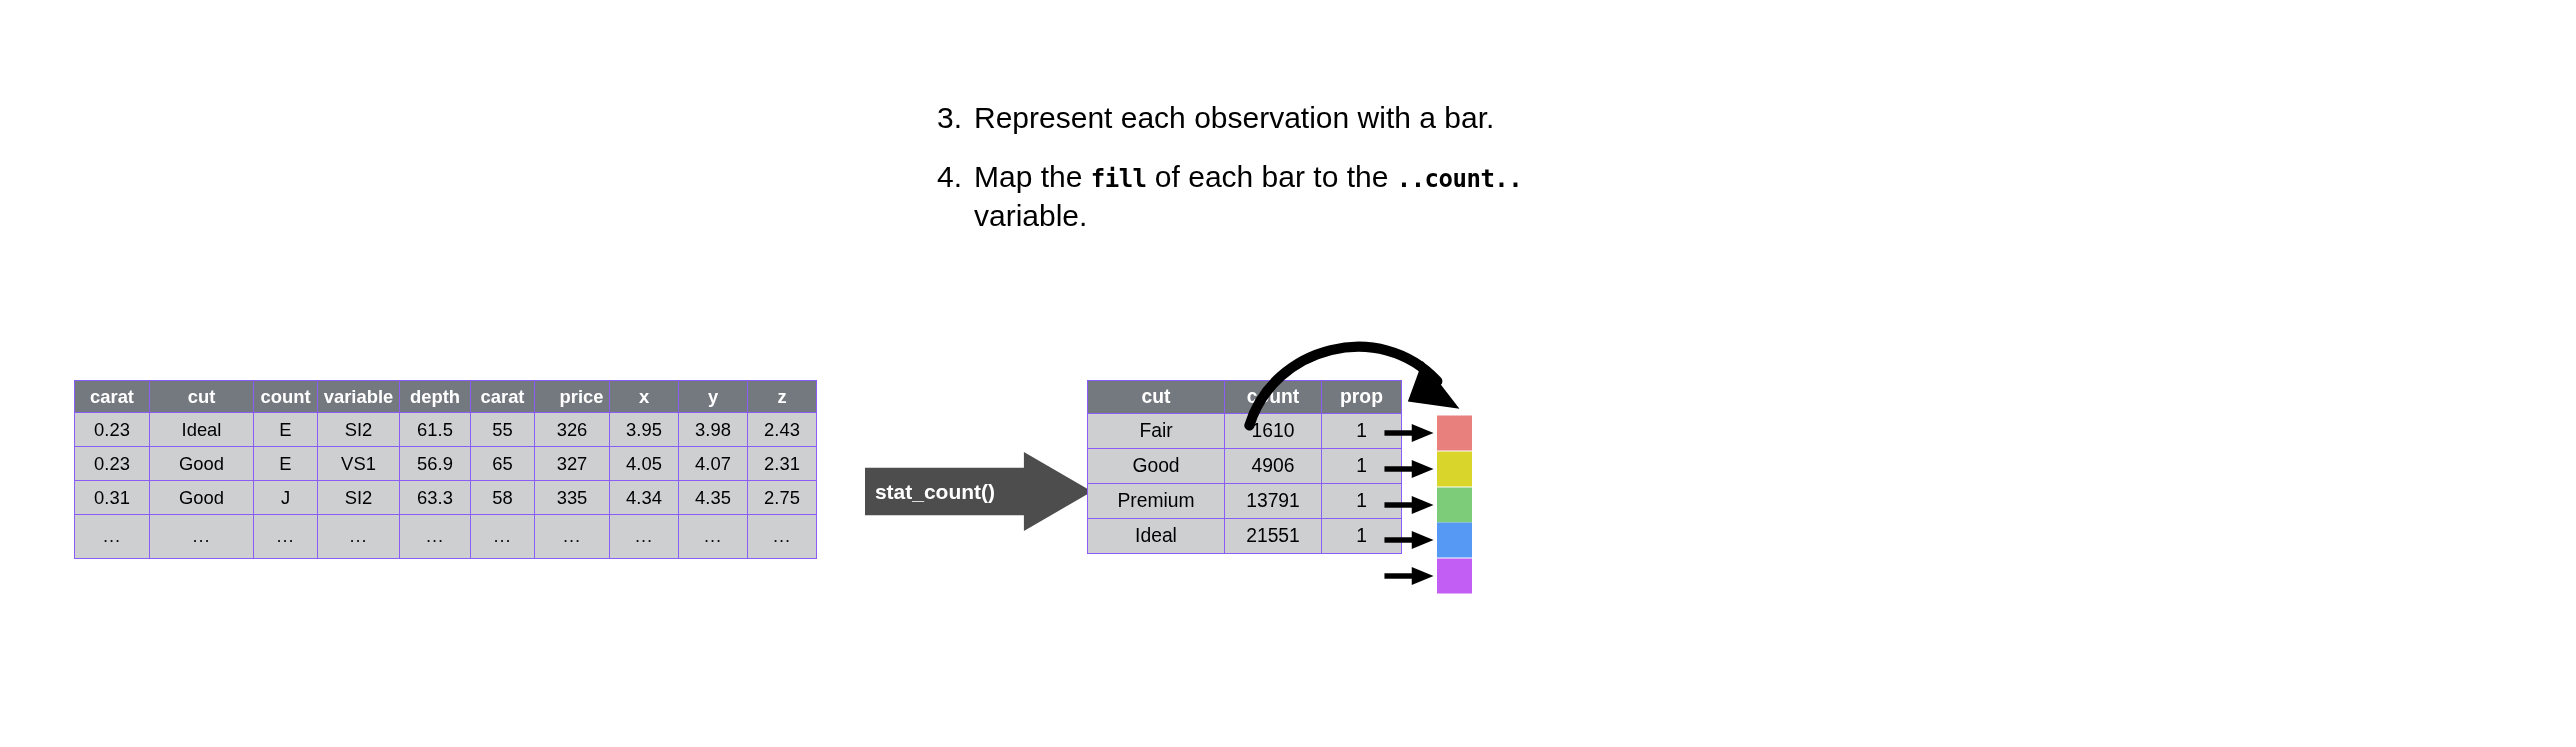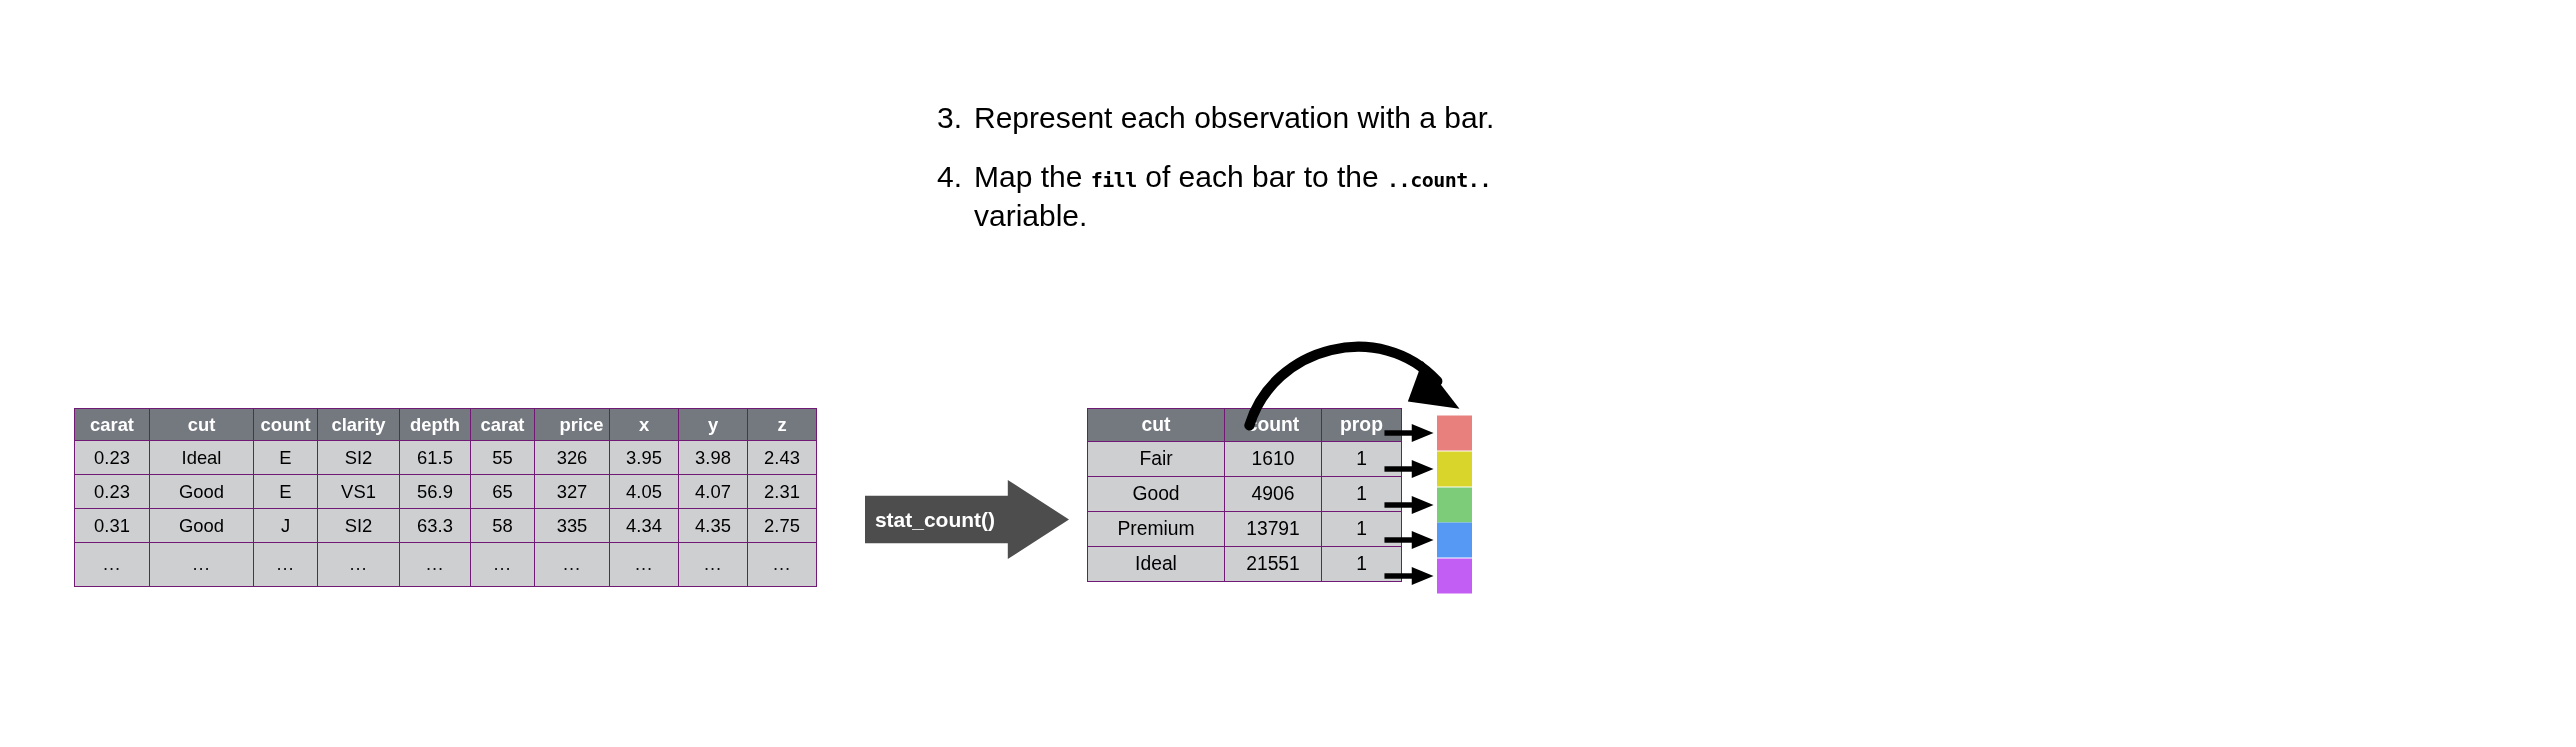--- a/index.html
+++ b/index.html
@@ -14,23 +14,22 @@
     overflow: hidden;
     font-family: "Liberation Sans", sans-serif;
     -webkit-font-smoothing: antialiased;
   }
 
   
   .data-table {
     position: absolute;
     border-collapse: separate;
     border-spacing: 1.8px;
-    background: #701a75;
+    background: #8b5cf6;
     table-layout: fixed;
-    margin-top: 28px;
   }
   .data-table th {
     background: #74787f;
     color: #ffffff;
     font-weight: bold;
     text-align: center;
     padding: 5.5px 5.5px 6.4px 5.5px;
     white-space: nowrap;
     font-size: 19.3px;
     line-height: 1.05;
@@ -82,31 +81,32 @@
   }
   .instr-num {
     width: 37px;
     flex: 0 0 37px;
     text-align: left;
   }
   .instr-body { flex: 1 1 auto; }
   .instr-body code {
     font-family: "DejaVu Sans Mono", monospace;
     font-weight: bold;
-    font-size: 20px;
+    font-size: 24px;
     letter-spacing: -0.5px;
   }
 
   
   #stat-arrow {
     position: absolute;
     left: 865px;
-    top: 480px;
+    top: 452px;
     width: 204px;
     height: 79px;
+    padding-left: 23px;
   }
   #stat-arrow .arrow-shape {
     position: absolute;
     inset: 0;
     background: #4d4d4d;
     clip-path: polygon(0% 20%, 70% 20%, 70% 0%, 100% 50%, 70% 100%, 70% 80%, 0% 80%);
   }
   #stat-arrow .arrow-label {
     position: absolute;
     left: 0;
@@ -168,21 +168,21 @@
       <div class="instr-body"><span>Map the </span><code>fill</code><span> of each bar to the </span><code>..count..</code><span> variable.</span></div>
     </div>
   </div>
 
 <table class="data-table" id="diamonds-table">
   <thead>
     <tr>
         <th style="width: 63px;">carat</th>
         <th style="width: 92px;">cut</th>
         <th style="width: 52px;">count</th>
-        <th style="width: 70px;">clarity</th>
+        <th style="width: 70px;">variable</th>
         <th style="width: 59px;">depth</th>
         <th style="width: 52px;">carat</th>
         <th style="width: 63px; text-align: right;">price</th>
         <th style="width: 57px;">x</th>
         <th style="width: 57px;">y</th>
         <th style="width: 57px;">z</th>
       </tr>
   </thead>
   <tbody>
       <tr>

